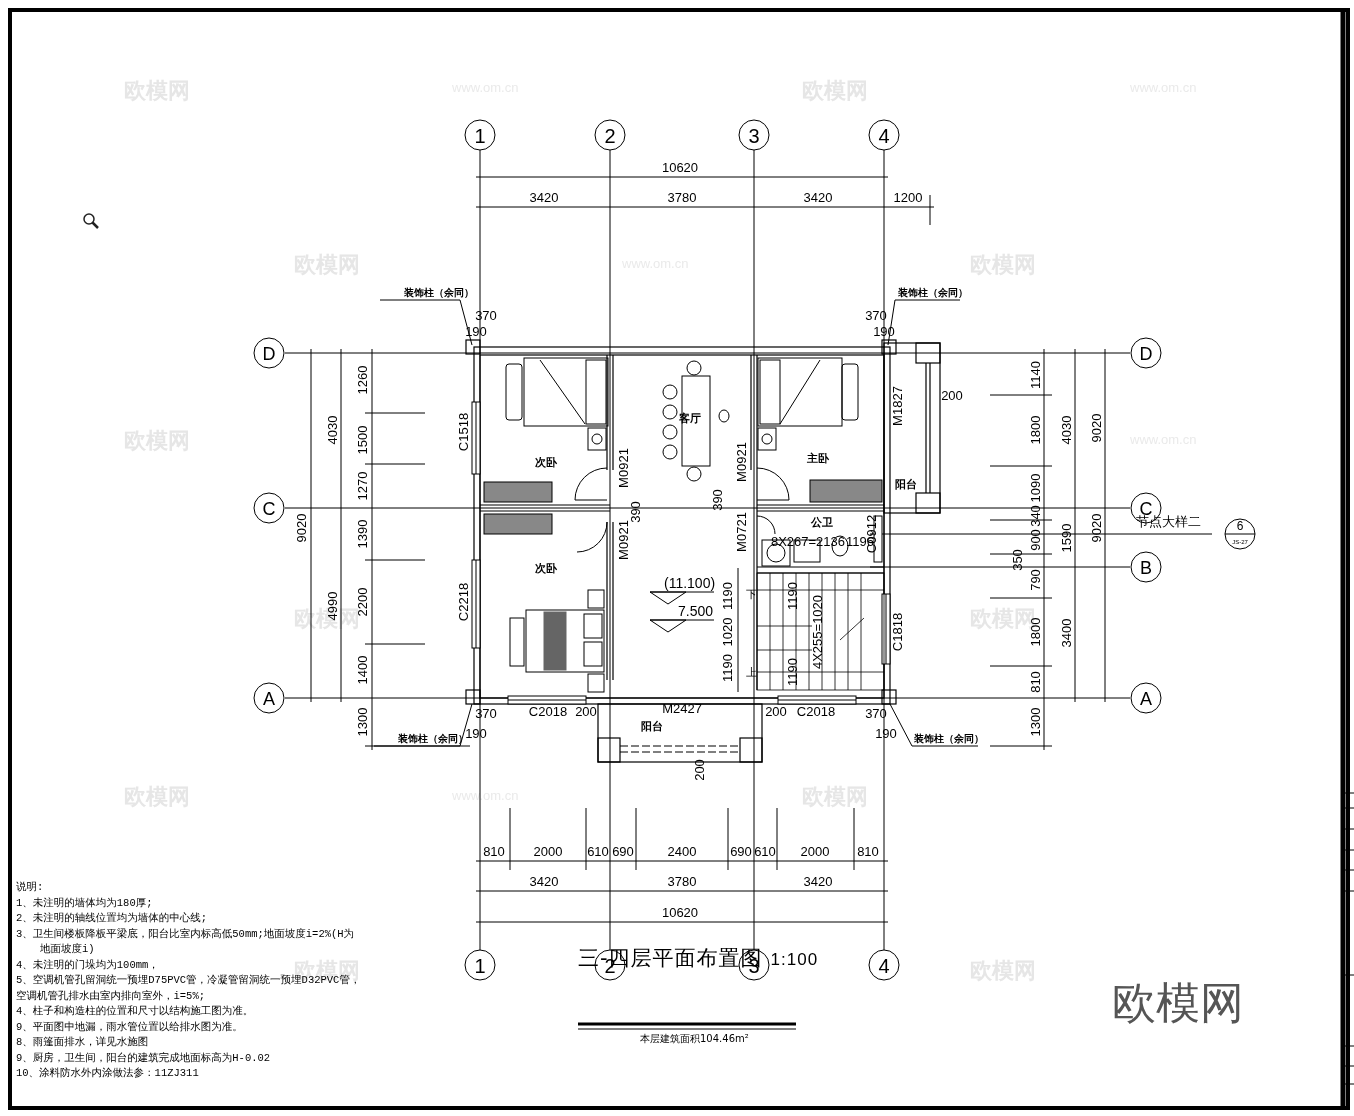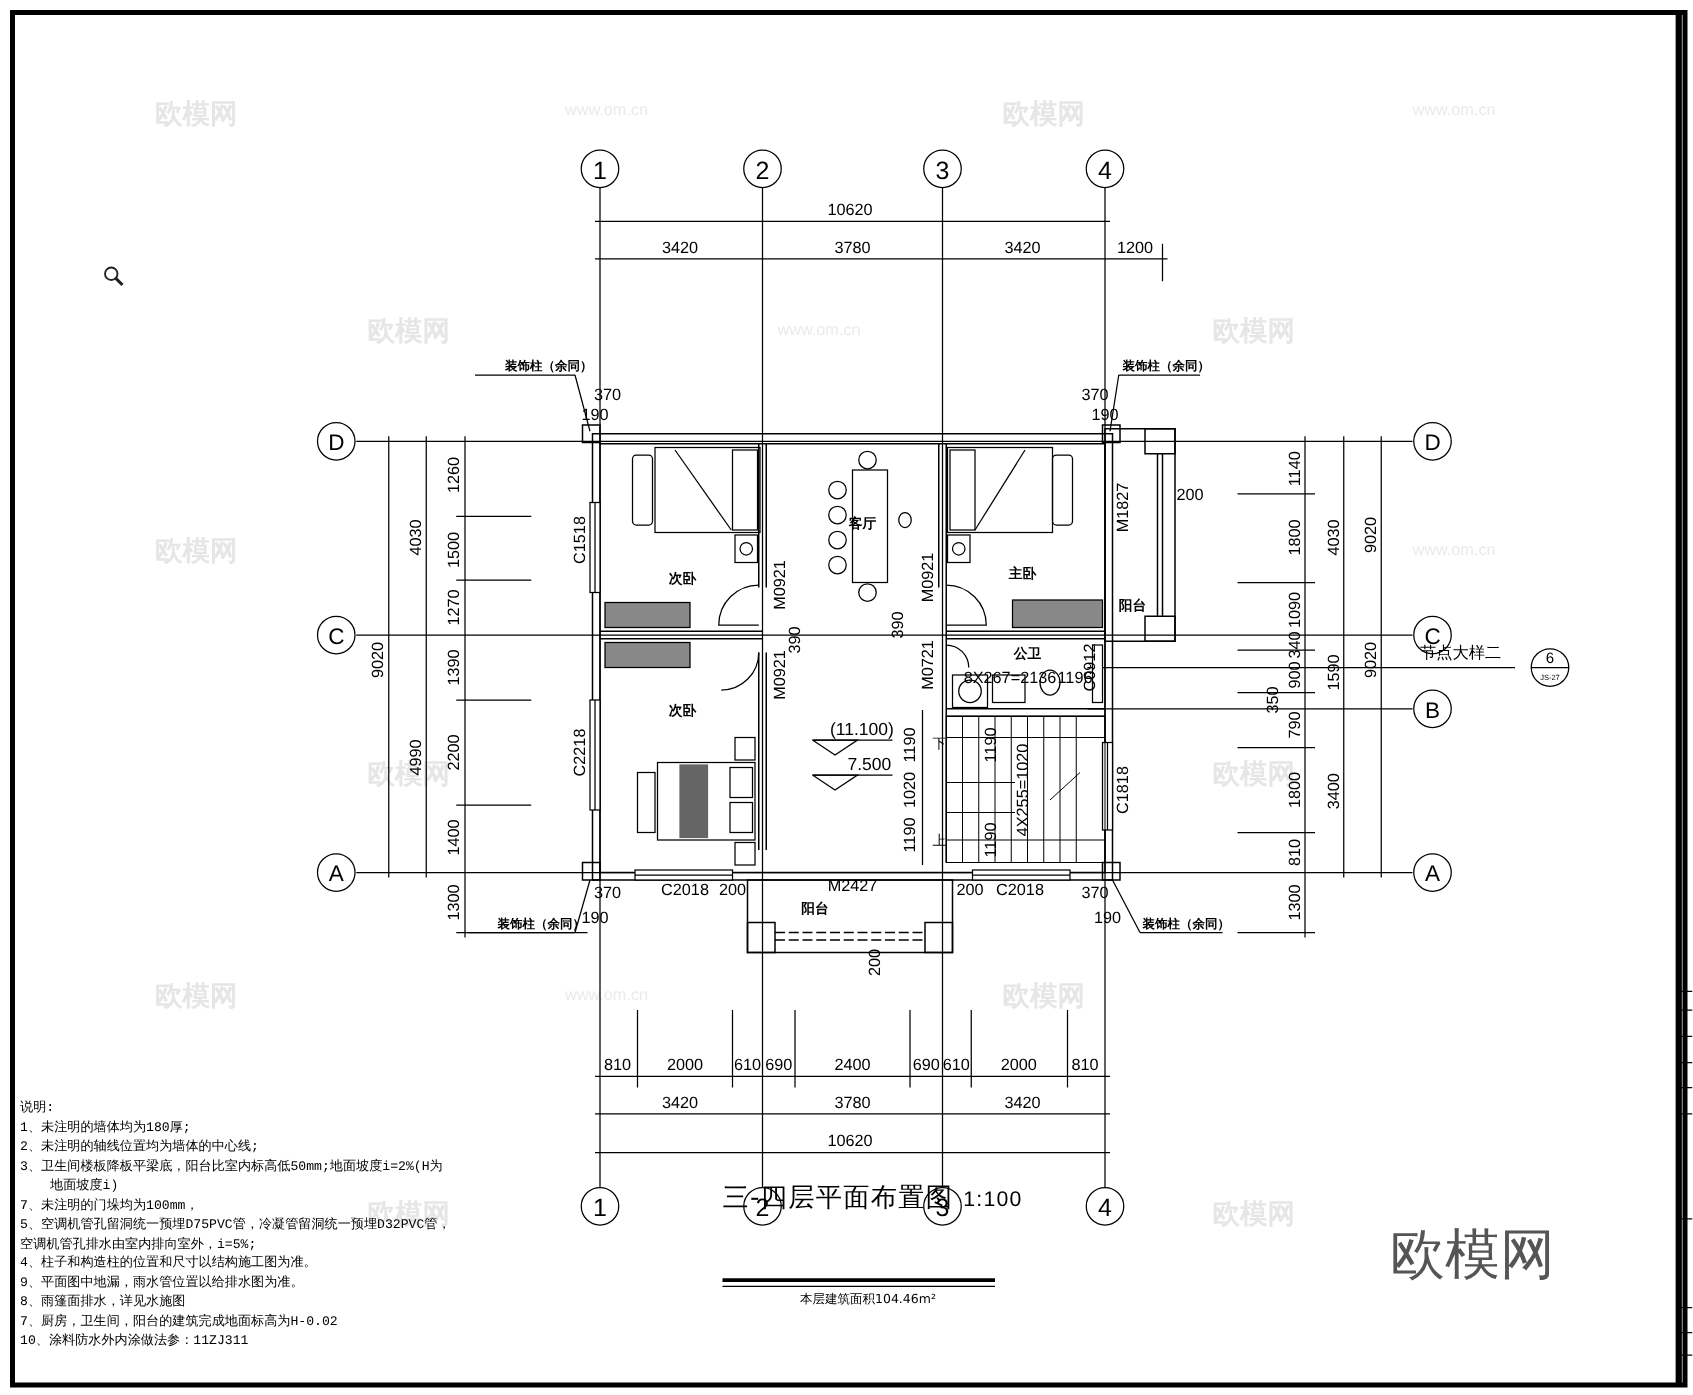--- a/index.html
+++ b/index.html
@@ -410,27 +410,27 @@
   <circle cx="7" cy="7" r="5" fill="none" stroke="#222" stroke-width="1.5"></circle>
   <line x1="10.5" y1="10.5" x2="16" y2="16" stroke="#222" stroke-width="2.5"></line>
 </svg>
 
 <div class="notes">
   <div>说明:</div>
   <div>1、未注明的墙体均为180厚;</div>
   <div>2、未注明的轴线位置均为墙体的中心线;</div>
   <div>3、卫生间楼板降板平梁底，阳台比室内标高低50mm;地面坡度i=2%(H为</div>
   <div style="padding-left:24px">    地面坡度i)</div>
-  <div>7、未注明的门垛均为100mm，</div>
+  <div>4、未注明的门垛均为100mm，</div>
   <div>5、空调机管孔留洞统一预埋D75PVC管，冷凝管留洞统一预埋D32PVC管，</div>
   <div>空调机管孔排水由室内排向室外，i=5%;</div>
   <div>4、柱子和构造柱的位置和尺寸以结构施工图为准。</div>
   <div>9、平面图中地漏，雨水管位置以给排水图为准。</div>
   <div>8、雨篷面排水，详见水施图</div>
-  <div>7、厨房，卫生间，阳台的建筑完成地面标高为H-0.02</div>
+  <div>9、厨房，卫生间，阳台的建筑完成地面标高为H-0.02</div>
   <div>10、涂料防水外内涂做法参：11ZJ311</div>
 </div>
 
 <div class="title">
   <span>三-四层平面布置图</span><span class="scale">1:100</span>
 </div>
 <div class="subtitle">本层建筑面积104.46m²</div>
 <div class="brand">欧模网</div>
 
 </body></html>

